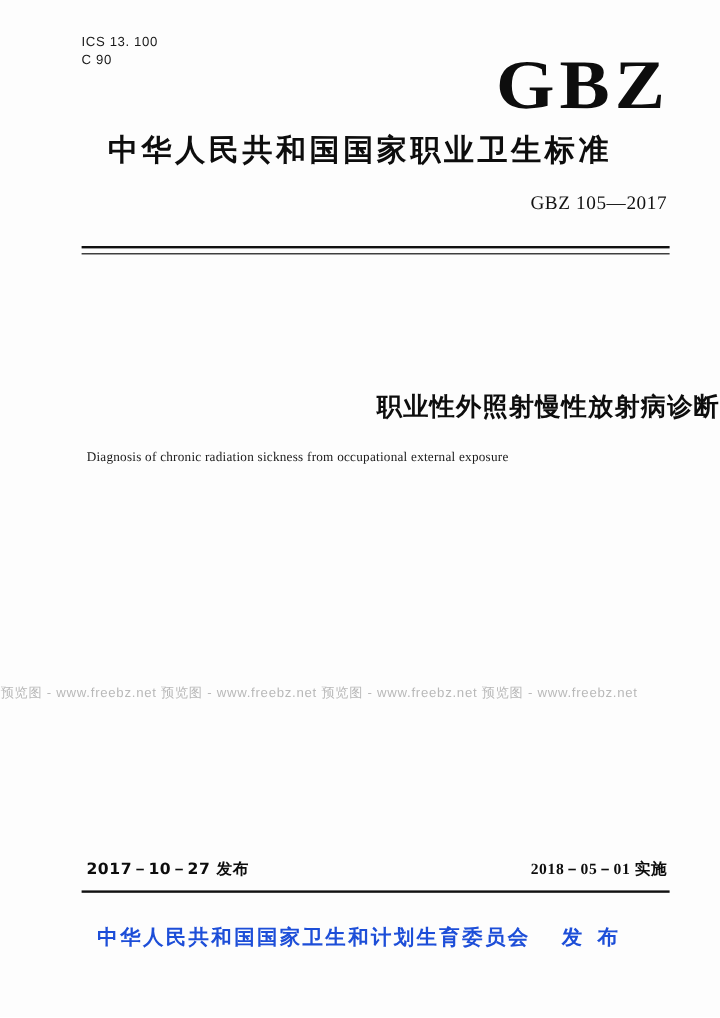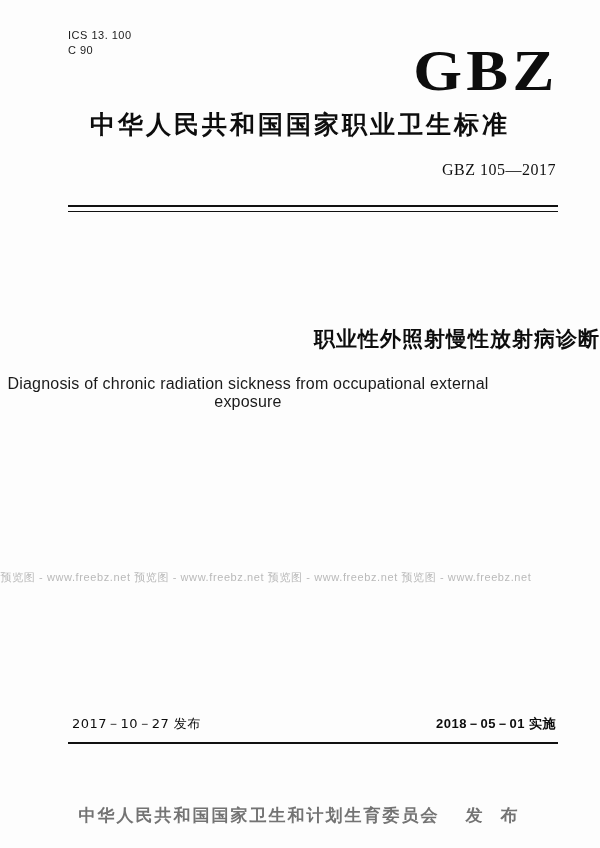--- a/index.html
+++ b/index.html
@@ -118,22 +118,22 @@
     font-size: 21px;
     letter-spacing: 1px;
     color: #0d0d0d;
   }
   .doc-title-en {
     position: absolute;
     left: 0;
     top: 375px;
     width: 496px;
     text-align: center;
-    font-family: Liberation Sans, sans-serif;
-    font-size: 16px;
+    font-family: Liberation Serif, serif;
+    font-size: 11px;
     letter-spacing: 0.2px;
     color: #1a1a1a;
   }
 
   
   .watermark {
     position: absolute;
     left: 0;
     top: 570px;
     width: 532px;
@@ -144,30 +144,30 @@
     color: #b9b9b9;
     white-space: nowrap;
   }
 
   
   .date-issue {
     position: absolute;
     left: 72px;
     top: 715px;
     font-family: "DejaVu Sans", sans-serif;
-    font-weight: normal;
+    font-weight: bold;
     font-size: 13px;
     letter-spacing: 0.5px;
     color: #0d0d0d;
   }
   .date-effective {
     position: absolute;
     right: 44px;
     top: 715px;
-    font-family: Liberation Sans, sans-serif;
+    font-family: Liberation Serif, serif;
     font-weight: bold;
     font-size: 13px;
     letter-spacing: 0.5px;
     color: #0d0d0d;
   }
 
   .rule-foot {
     position: absolute;
     left: 68px;
     top: 742px;
@@ -176,26 +176,25 @@
     background: #111;
   }
 
   
   .publisher {
     position: absolute;
     left: 0;
     top: 770px;
     width: 600px;
     text-align: center;
-    font-family: Liberation Mono, monospace;
+    font-family: Liberation Sans, sans-serif;
     font-weight: bold;
     font-size: 17px;
     letter-spacing: 2px;
-    color: #737373;
-    margin-top: 34px;
+    color: #1d4ed8;
   }
   .publisher .issue-word {
     margin-left: 26px;
     letter-spacing: 4px;
   }
 </style>
 </head>
 <body>
 
 <div class="page">

